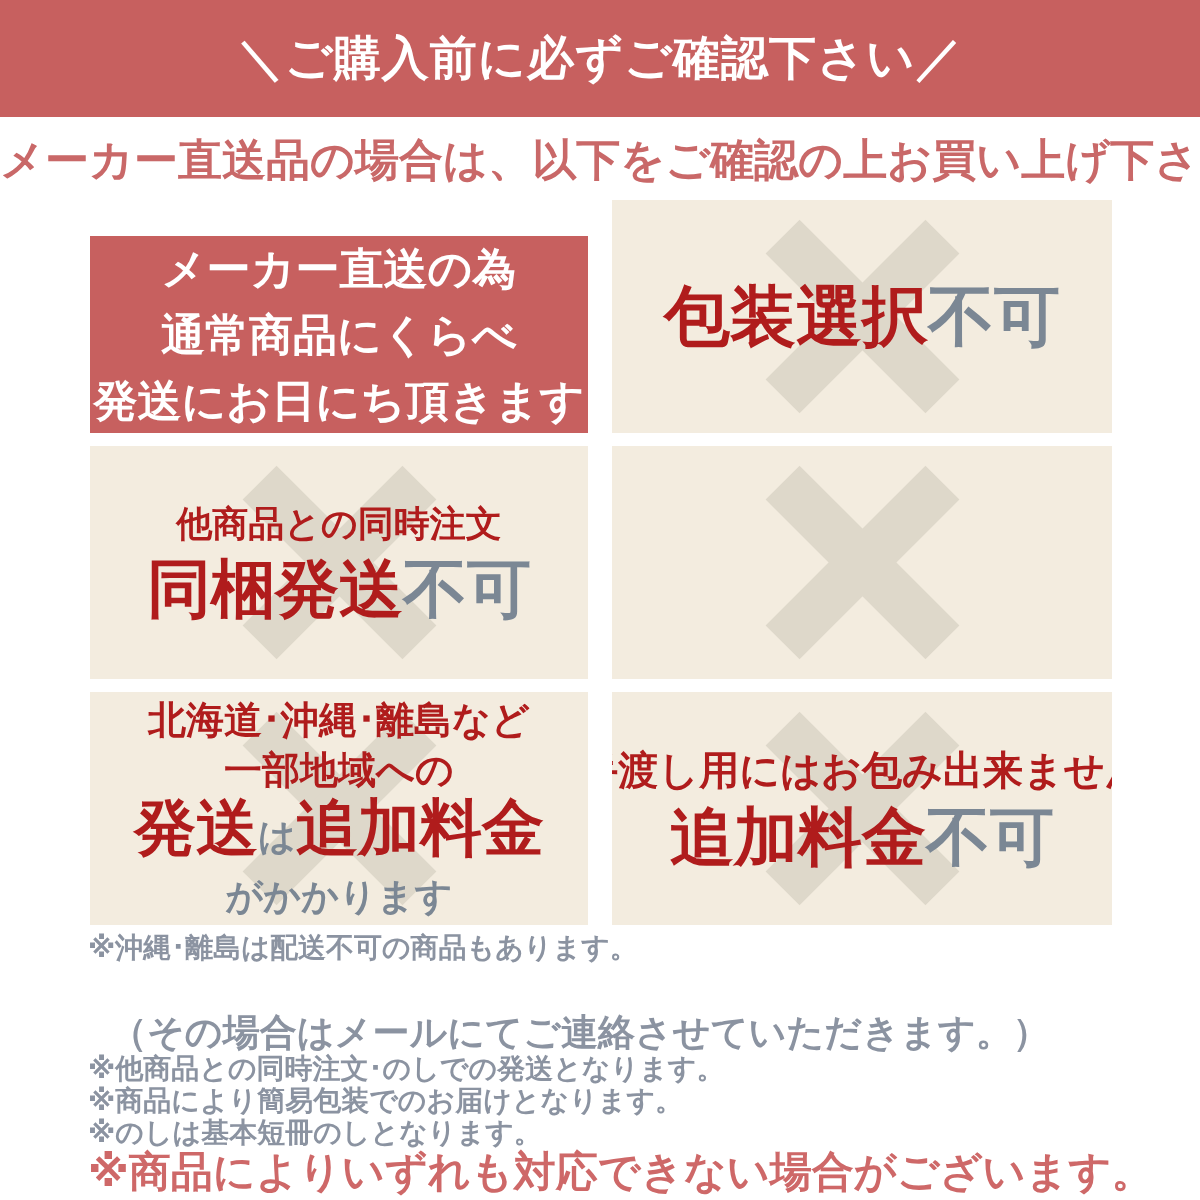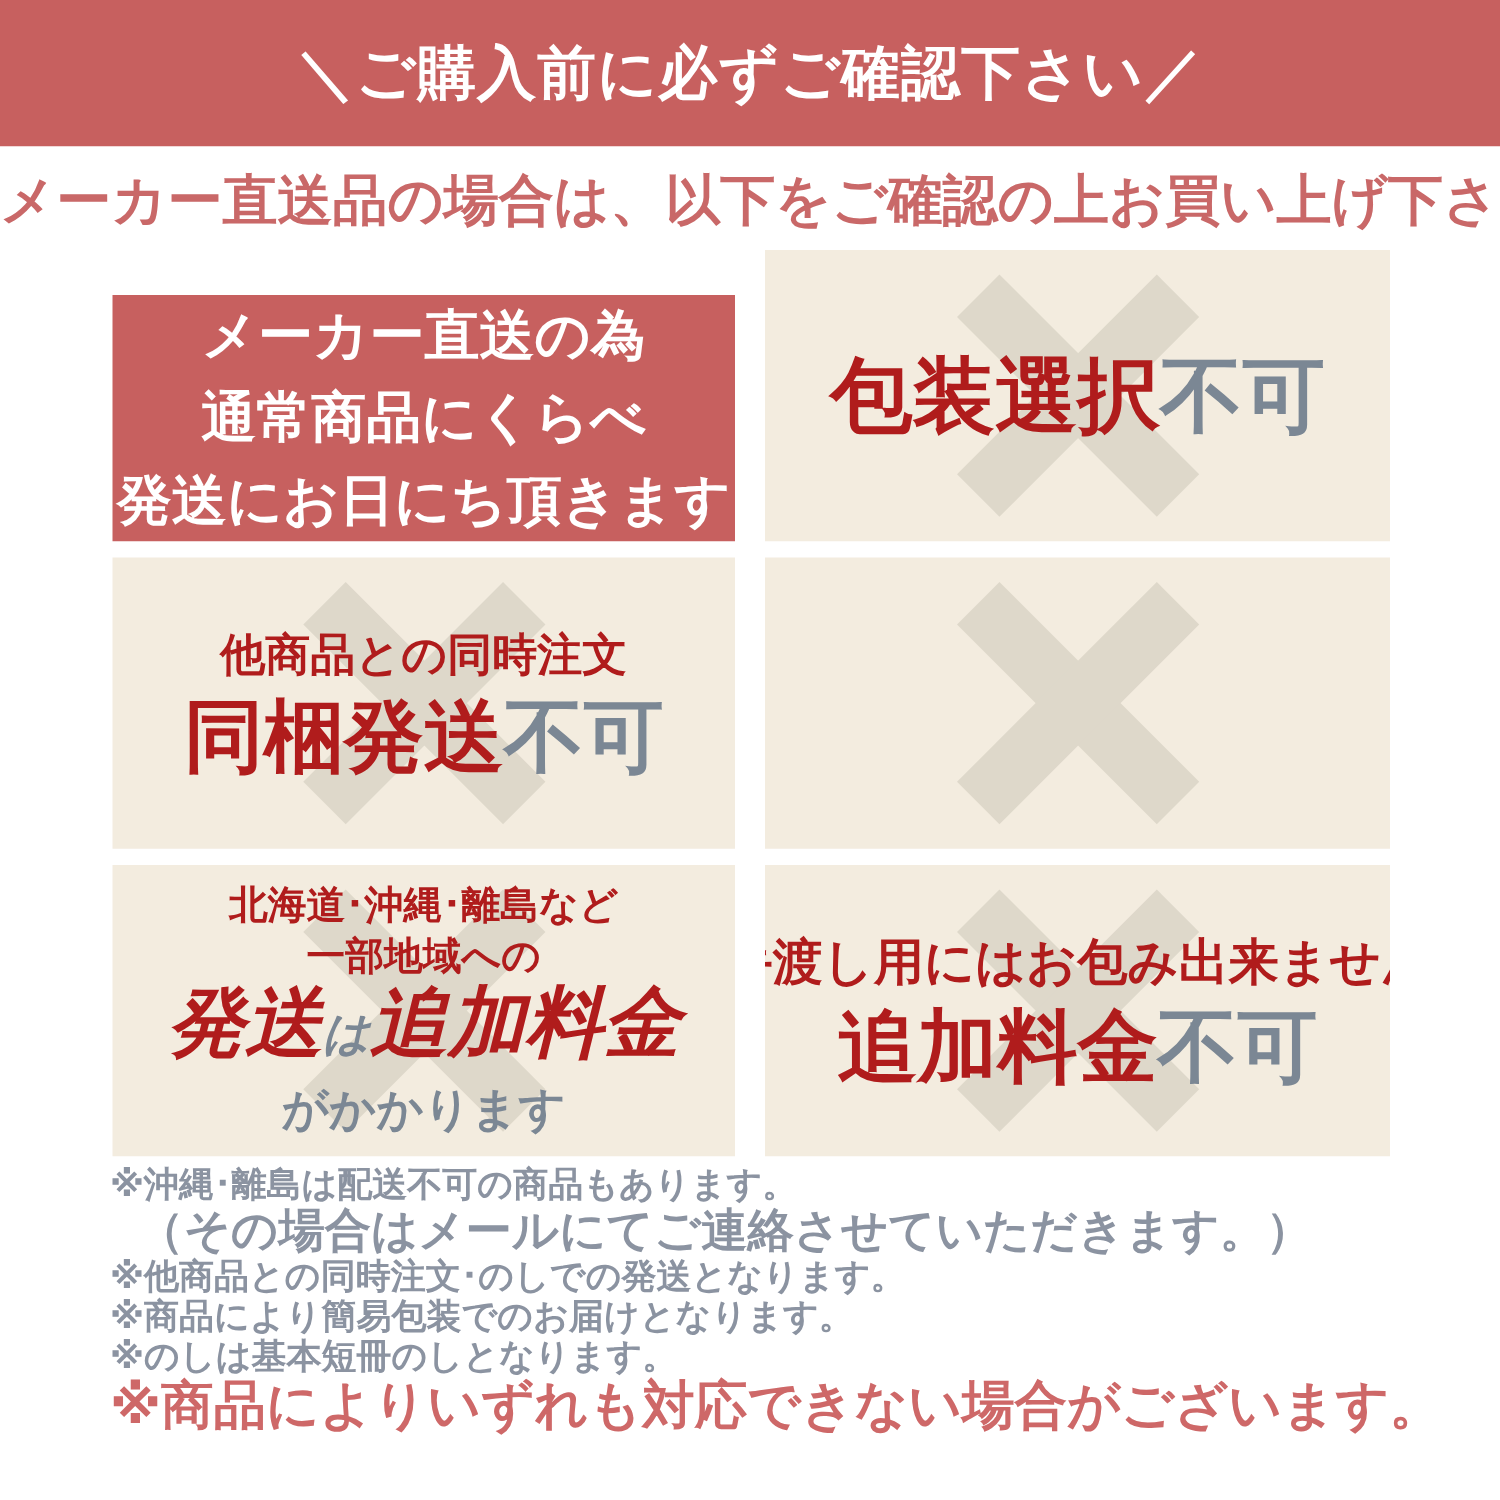--- a/index.html
+++ b/index.html
@@ -47,31 +47,31 @@
   .content{position:relative;z-index:1;}
   .mainline{font-size:66px;white-space:nowrap;line-height:1.1;}
   .mainline .red{color:var(--dark_red);}
   .mainline .gray{color:var(--fuka_gray);}
   .notechip{color:var(--dark_red);font-size:36px;white-space:nowrap;line-height:1.3;}
   .box .notechip + .mainline{margin-top:6px;}
   .box6-note{font-size:40px;}
   .box6-note + .mainline{margin-top:14px;}
 
   
-  .box5 .notechip{font-size:31px;line-height:1.32;}
-  .box5 .bigline{margin-top:0;white-space:nowrap;line-height:1.05;font-style:italic;}
+  .box5 .notechip{font-size:38px;line-height:1.32;}
+  .box5 .bigline{margin-top:0;white-space:nowrap;line-height:1.05;}
   .box5 .bigline .red{color:var(--dark_red);font-size:62px;}
   .box5 .bigline .graysmall{color:var(--fuka_gray);font-size:37px;}
   .box5 .tail{color:var(--fuka_gray);font-size:37px;margin-top:12px;white-space:nowrap;text-align:center;}
   .box3 .mainline,.box6 .mainline{font-size:64px;}
 
   
   .notes{position:absolute;top:932px;left:88px;width:1100px;}
   .note{color:var(--footer_gray);font-size:28px;line-height:1.13;white-space:nowrap;}
-  .note.indent{padding-left:22px;font-size:37px;}
+  .note.indent{padding-left:22px;font-size:37px;margin-top:48px;}
   .note.red{color:var(--footer_red);font-size:42px;}
 </style>
 </head>
 <body>
 
 <div class="page">
 
   <header class="banner">
     <h1>＼ご購入前に必ずご確認下さい／</h1>
   </header>

